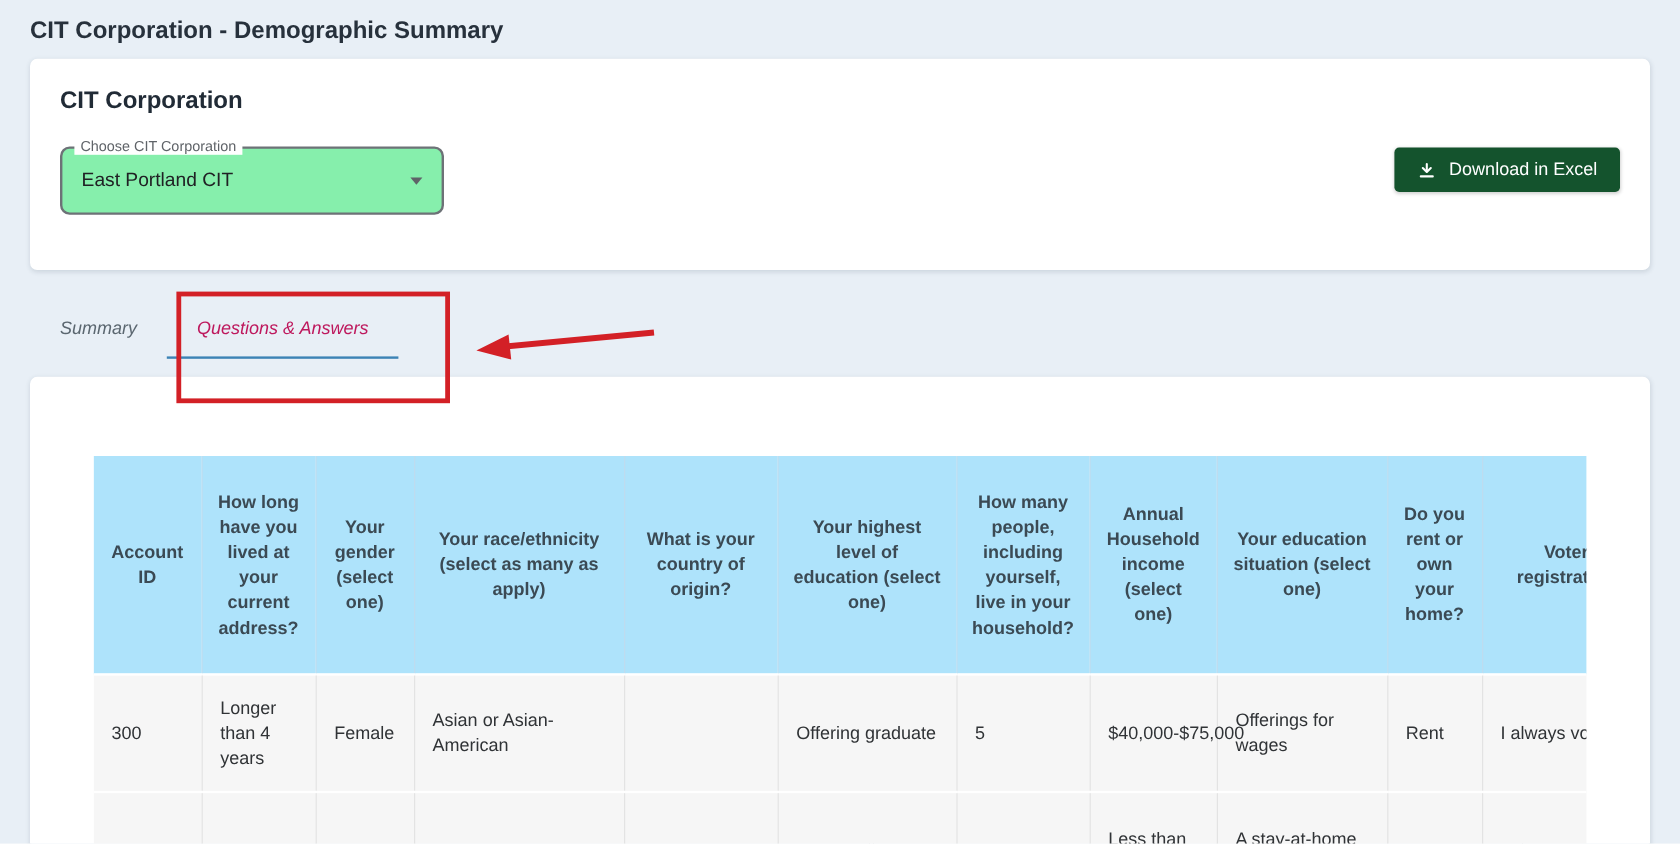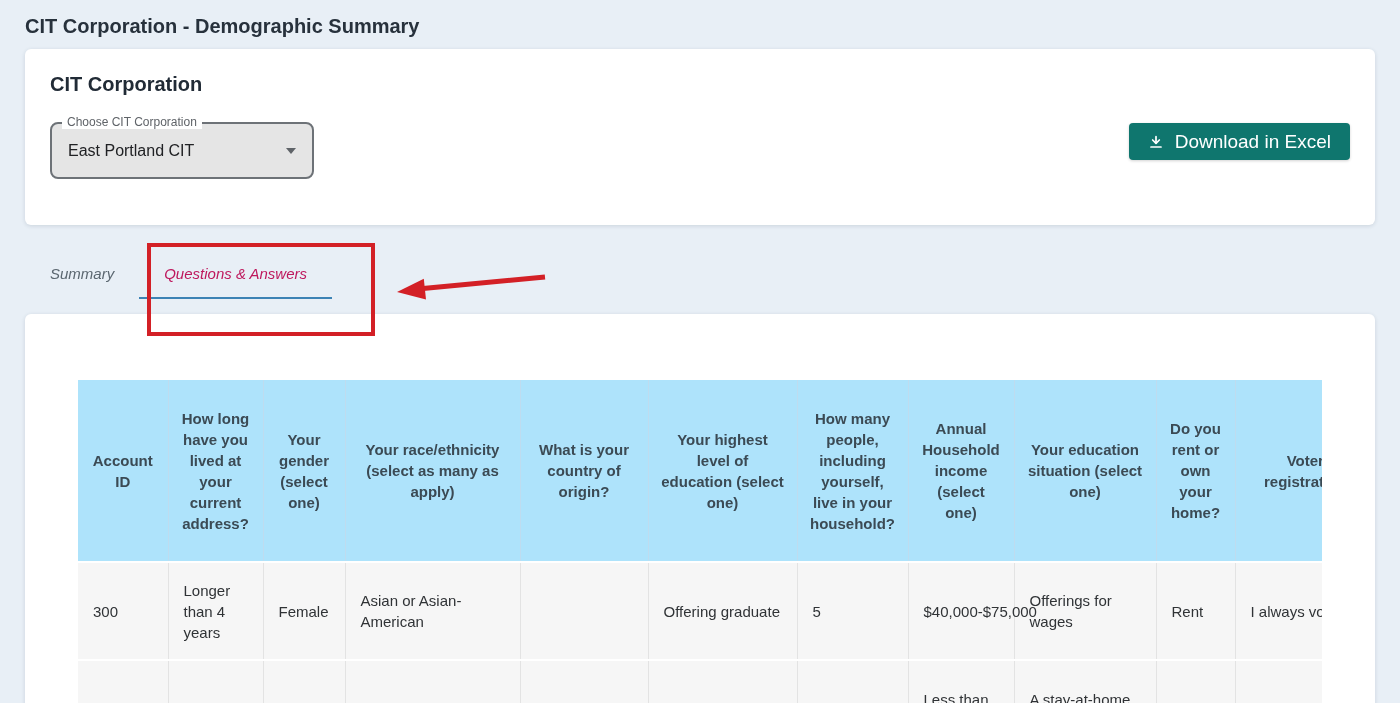--- a/index.html
+++ b/index.html
@@ -16,45 +16,45 @@
   }
   .card {
     background:#fff; border-radius:6px;
     box-shadow:0 1px 4px rgba(30,50,70,.14);
     margin:0 25px;
   }
   .filter-card { padding:24px 25px 46px 25px; }
   .filter-card h2 { margin:0 0 26px 0; font-size:20px; font-weight:700; color:#212b36; }
   .controls-row { display:flex; align-items:flex-start; }
   .select-field {
-    position:relative; width:264px; height:57px;
+    position:relative; width:320px; height:57px;
     border:1px solid #9aa0a6; border-radius:8px;
     display:flex; align-items:center; padding:0 16px;
-    background:#e5e5e5; cursor:pointer;
+    background:#86efac; cursor:pointer;
   }
   .select-field.primary { border:2px solid #6d7277; }
   .select-field + .select-field { margin-left:26px; }
   .select-label {
     position:absolute; top:-9px; left:10px;
     background:#fff; padding:0 5px;
     font-size:12px; color:#5f6368; white-space:nowrap;
   }
   .select-value { font-size:16px; font-weight:400; color:#202124; }
   .caret {
     margin-left:auto; width:0; height:0;
     border-left:5px solid transparent; border-right:5px solid transparent;
     border-top:6px solid #5f6368;
   }
   .controls-spacer { flex:1; }
   .download-btn {
     display:flex; align-items:center; gap:11px;
-    background:#0f766e; color:#fff; border:none; border-radius:4px;
+    background:#14532d; color:#fff; border:none; border-radius:4px;
     height:37px; margin-top:1px; padding:0 19px;
     font-family:"Liberation Sans", sans-serif;
-    font-size:19px; cursor:pointer;
+    font-size:15px; cursor:pointer;
     box-shadow:0 1px 3px rgba(0,0,0,.18);
     text-align:center;
   }
   .tabs { display:flex; margin:25px 0 0 25px; }
   .tab {
     height:49px; padding:0 25px;
     display:flex; align-items:center; justify-content:center;
     font-size:15px; color:#5b6770; cursor:pointer;
     border-bottom:2px solid transparent;
     font-style:italic;

